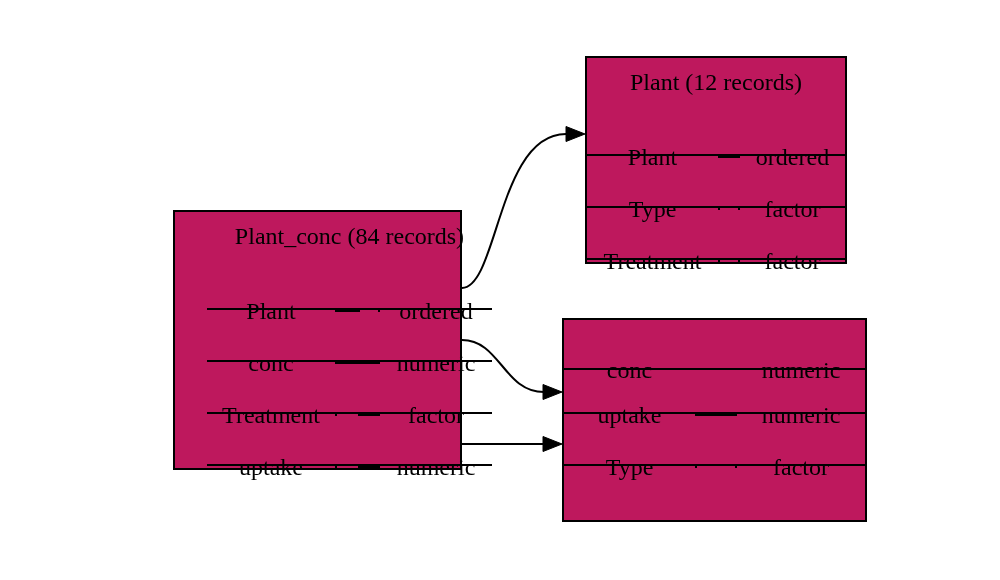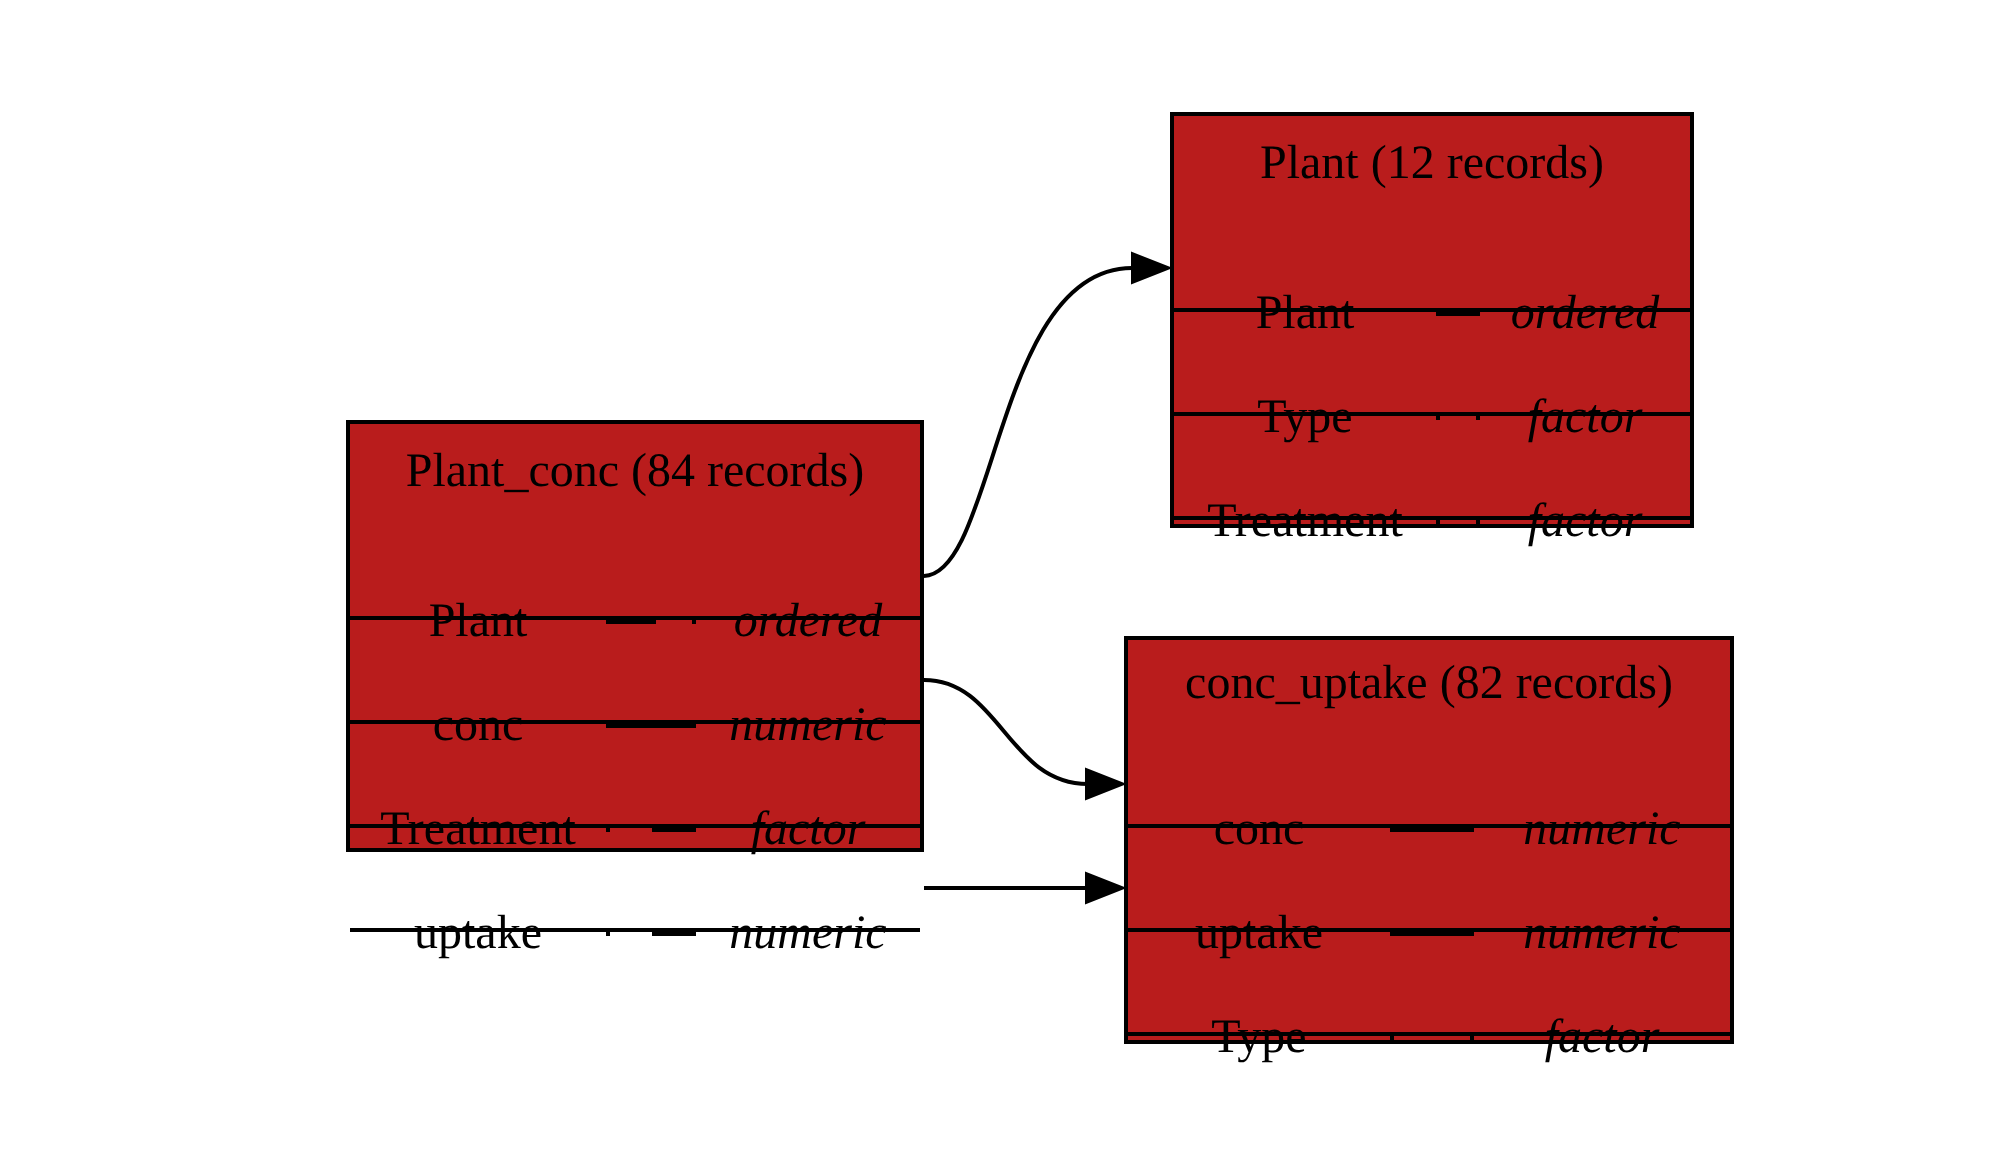--- a/index.html
+++ b/index.html
@@ -27,21 +27,21 @@
   .edges-layer polygon {
     fill: var(--line, #000000);
     stroke: var(--line, #000000);
     stroke-width: 1;
   }
 
   .dm-table {
     position: absolute;
     display: grid;
     border: 2px solid var(--line, #000000);
-    background: #b91c1c;
+    background: #be185d;
     color: var(--line, #000000);
     font-size: 24px;
     line-height: 1;
     text-align: center;
   }
   .dm-title {
     grid-column: 1 / -1;
     display: flex;
     align-items: center;
     justify-content: center;
@@ -49,21 +49,21 @@
   }
   .cell {
     display: flex;
     align-items: center;
     justify-content: center;
     border-top: 2px solid var(--line, #000000);
     white-space: nowrap;
     margin-top: 48px;
   }
   .c-name, .c-bar { border-right: 2px solid var(--line, #000000); }
-  .c-type { border-right: none; font-style: italic; }
+  .c-type { border-right: none; }
   .c-bar.filled { background: var(--bar-fill, #000000); }
 </style>
 </head>
 <body>
 
 <div class="canvas">
 
   <svg class="edges-layer" width="1000" height="580" viewBox="0 0 1000 580">
     <g>
       <path d="M462,288 C498,287 498,134 566,134"></path>
@@ -72,23 +72,23 @@
     <g>
       <path d="M462,340 C500,340 504,392 544,392"></path>
       <polygon points="562,392 543,384.5 543,399.5"></polygon>
     </g>
     <g>
       <path d="M462,444 L544,444"></path>
       <polygon points="562,444 543,436.5 543,451.5"></polygon>
     </g>
   </svg>
 
-  <div class="dm-table" style="left:173px; top:210px; width:289px; height:216px;
+  <div class="dm-table" style="left:173px; top:210px; width:289px; height:260px;
               grid-template-columns:130px 23px 20px 112px;
-              grid-template-rows:48px 52px 52px 52px 52px;">
+              grid-template-rows:48px 52px 52px 52px 52px;padding-left:32px;">
     <div class="dm-title">Plant_conc (84 records)</div>
 
     <div class="cell c-name">Plant</div>
     <div class="cell c-bar filled"></div>
     <div class="cell c-bar"></div>
     <div class="cell c-type">ordered</div>
 
     <div class="cell c-name">conc</div>
     <div class="cell c-bar filled"></div>
     <div class="cell c-bar filled"></div>
@@ -119,21 +119,20 @@
     <div class="cell c-type">factor</div>
 
     <div class="cell c-name">Treatment</div>
     <div class="cell c-bar"></div>
     <div class="cell c-type">factor</div>
   </div>
 
   <div class="dm-table" style="left:562px; top:318px; width:305px; height:204px;
               grid-template-columns:133px 40px 128px;
               grid-template-rows:44px 52px 52px 52px;">
-    <div class="dm-title">conc_uptake (82 records)</div>
 
     <div class="cell c-name">conc</div>
     <div class="cell c-bar filled"></div>
     <div class="cell c-type">numeric</div>
 
     <div class="cell c-name">uptake</div>
     <div class="cell c-bar filled"></div>
     <div class="cell c-type">numeric</div>
 
     <div class="cell c-name">Type</div>

